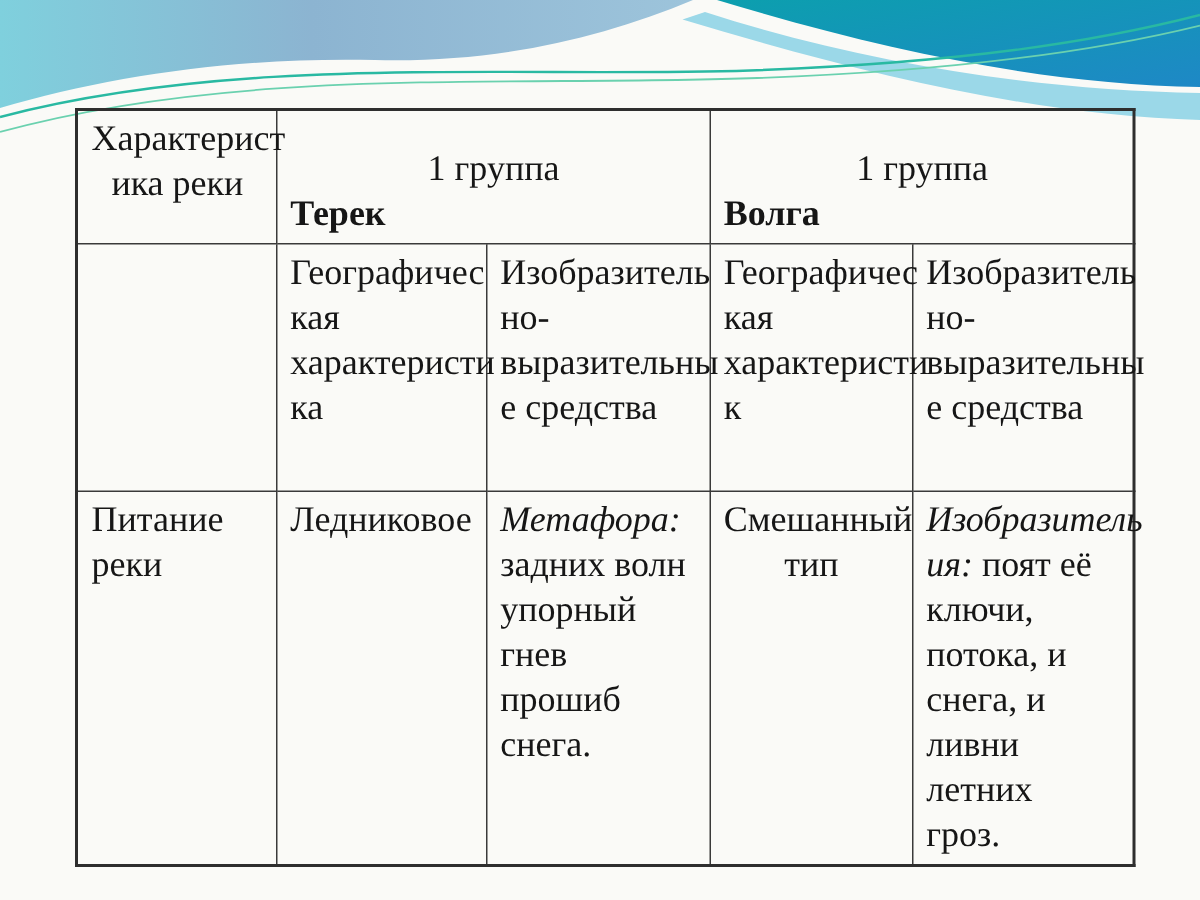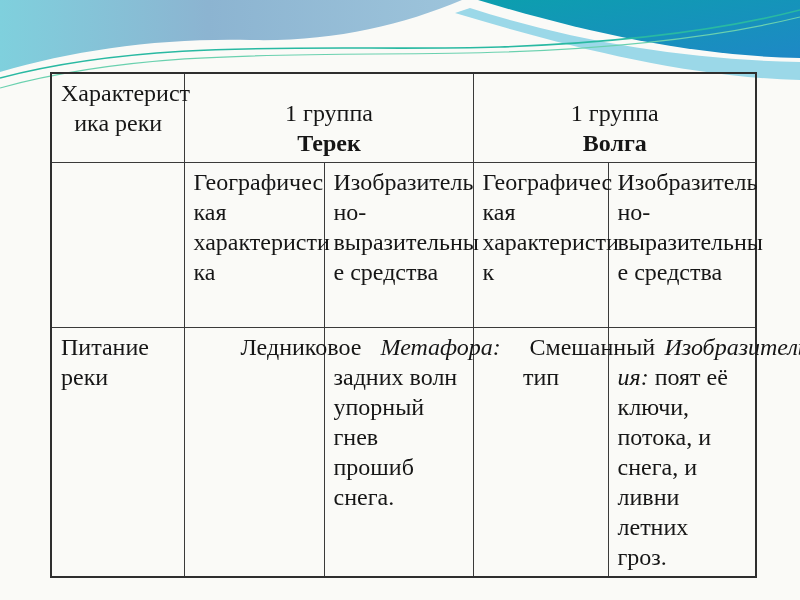--- a/index.html
+++ b/index.html
@@ -27,22 +27,22 @@
     border: 1px solid #3a3a3a;
     vertical-align: top;
     padding: 4px 8px 4px 9px;
     font-size: 24px;
     line-height: 30px;
   }
   .pre { white-space: pre-line; }
   .ta-c { text-align: center; }
   .head td { padding-top: 6px; }
   .hline { text-align: center; margin-top: 20px; }
-  .hline-bold { text-align: center; font-weight: bold; }
-  .ital { font-style: italic; margin-left: 47px; }
+  .hline-bold { text-align: left; font-weight: bold; }
+  .ital { font-style: italic; }
   tr.r-head   { height: 76px; }
   tr.r-sub    { height: 165px; padding-left: 15px; }
   tr.r-data   { height: 215px; }
 </style>
 </head>
 <body>
 
 <div id="slide">
 
   <svg class="decor" width="800" height="130" viewBox="0 0 800 130" aria-hidden="true">

